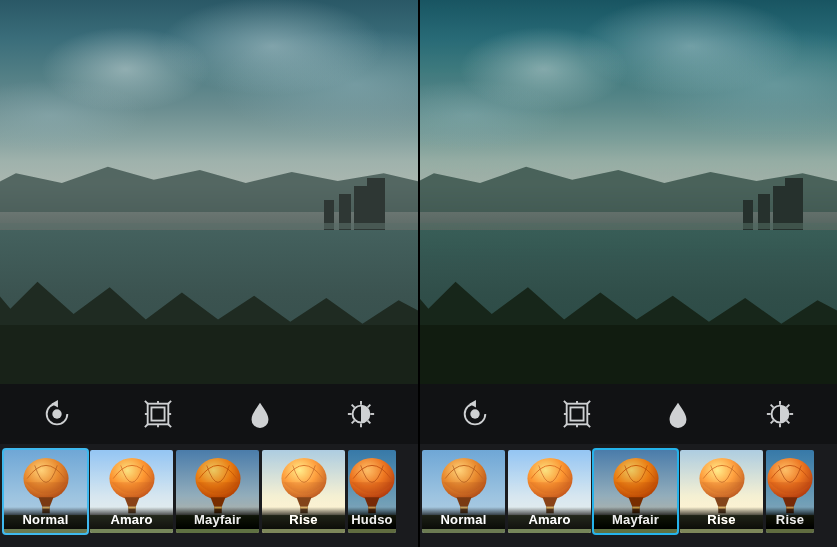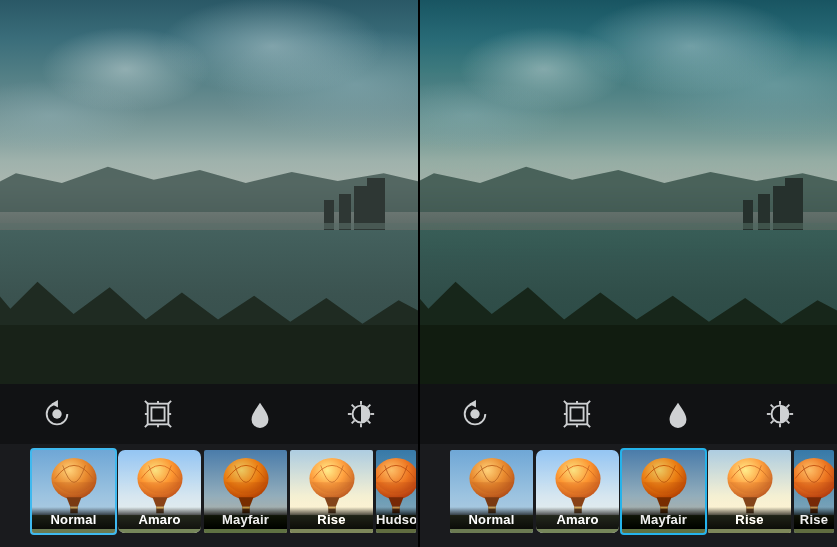--- a/index.html
+++ b/index.html
@@ -32,36 +32,36 @@
   .trees { position:absolute; left:-4%; right:-4%; bottom:0; height:28%; background:#1f2b22; clip-path: polygon(0 0, 6% 30%, 12% 5%, 20% 35%, 28% 10%, 36% 40%, 44% 15%, 52% 40%, 60% 18%, 68% 42%, 76% 20%, 84% 44%, 92% 22%, 100% 40%, 100% 100%, 0 100%); }
   .trees::after { content:""; position:absolute; left:0; right:0; bottom:0; height:55%; background:#182218; }
 
   .toolbar { height: 60px; background:#111214; display:flex; align-items:center; justify-content:space-around; padding: 0 6px; }
   .tool-btn { width:56px; height:44px; display:flex; align-items:center; justify-content:center; color:#d0d2d4; cursor:pointer; }
   .tool-btn svg { width:30px; height:30px; stroke:#cfd1d3; fill:none; stroke-width:2; }
 
   .filter-strip { height: 103px; background:#1a1b1e; display:flex; align-items:flex-start; overflow:hidden; padding: 6px 0 0 4px; gap:3px; }
   .filter-item { width:83px; height:93px; position:relative; cursor:pointer; flex:0 0 auto; }
   .filter-item.last { width:40px; }
-  .thumb { width:83px; height:83px; border-radius:2px; position:relative; overflow:hidden;margin-left:28px; }
-  .filter-item.last .thumb { width:40px; }
+  .thumb { width:83px; height:83px; border-radius:2px; position:relative; overflow:hidden; }
+  .filter-item.last .thumb { width:48px; }
   .thumb.selected { outline: 3px solid #3fb9ef; outline-offset: -1px; }
   .sky { position:absolute; inset:0; }
   .balloon { position:absolute; left:50%; top:44%; transform:translate(-50%,-50%); width:58px; height:62px; }
   .balloon svg { width:100%; height:100%; }
   .flabel { position:absolute; left:0; right:0; bottom:4px; height:22px; background: linear-gradient(180deg, rgba(0,0,0,0.0), rgba(0,0,0,0.75) 40%, rgba(0,0,0,0.9)); color:#fff; font-size:13px; font-weight:600; text-align:center; line-height:26px; letter-spacing:.2px; white-space:nowrap; overflow:hidden; }
 
   
   .f-normal .sky { background: linear-gradient(180deg,#6fa7d6,#9cc3e0 55%,#b9d1e0); }
   .f-amaro  .sky { background: linear-gradient(180deg,#89b6e0,#c7d6df 55%,#e4e4db); }
   .f-mayfair .sky{ background: linear-gradient(180deg,#5a85ad,#9fb6c2 55%,#cdbfa8); }
   .f-rise   .sky { background: linear-gradient(180deg,#8fb7d8,#d3d6c6 55%,#e8dcc0); }
   .f-hudson .sky { background: linear-gradient(180deg,#4f84b6,#7ea6c4 55%,#a9c0cc); }
   .f-normal .env { filter:none; }
-  .f-amaro  .env { filter: brightness(1.1) contrast(.95) saturate(1.05); border-radius: 7px; }
+  .f-amaro  .env { filter: brightness(1.1) contrast(.95) saturate(1.05); }
   .f-mayfair .env{ filter: contrast(1.1) saturate(1.15) brightness(.92); text-decoration: underline; }
   .f-rise   .env { filter: sepia(.2) brightness(1.08) saturate(1.1); text-decoration: underline; }
   .f-hudson .env { filter: saturate(1.1) brightness(.9) hue-rotate(-6deg) contrast(1.1); }
   .ground { position:absolute; left:0; right:0; bottom:0; height:22%; background:#6b7a52; }
 </style>
 </head>
 <body>
 
 <div class="app">
 

